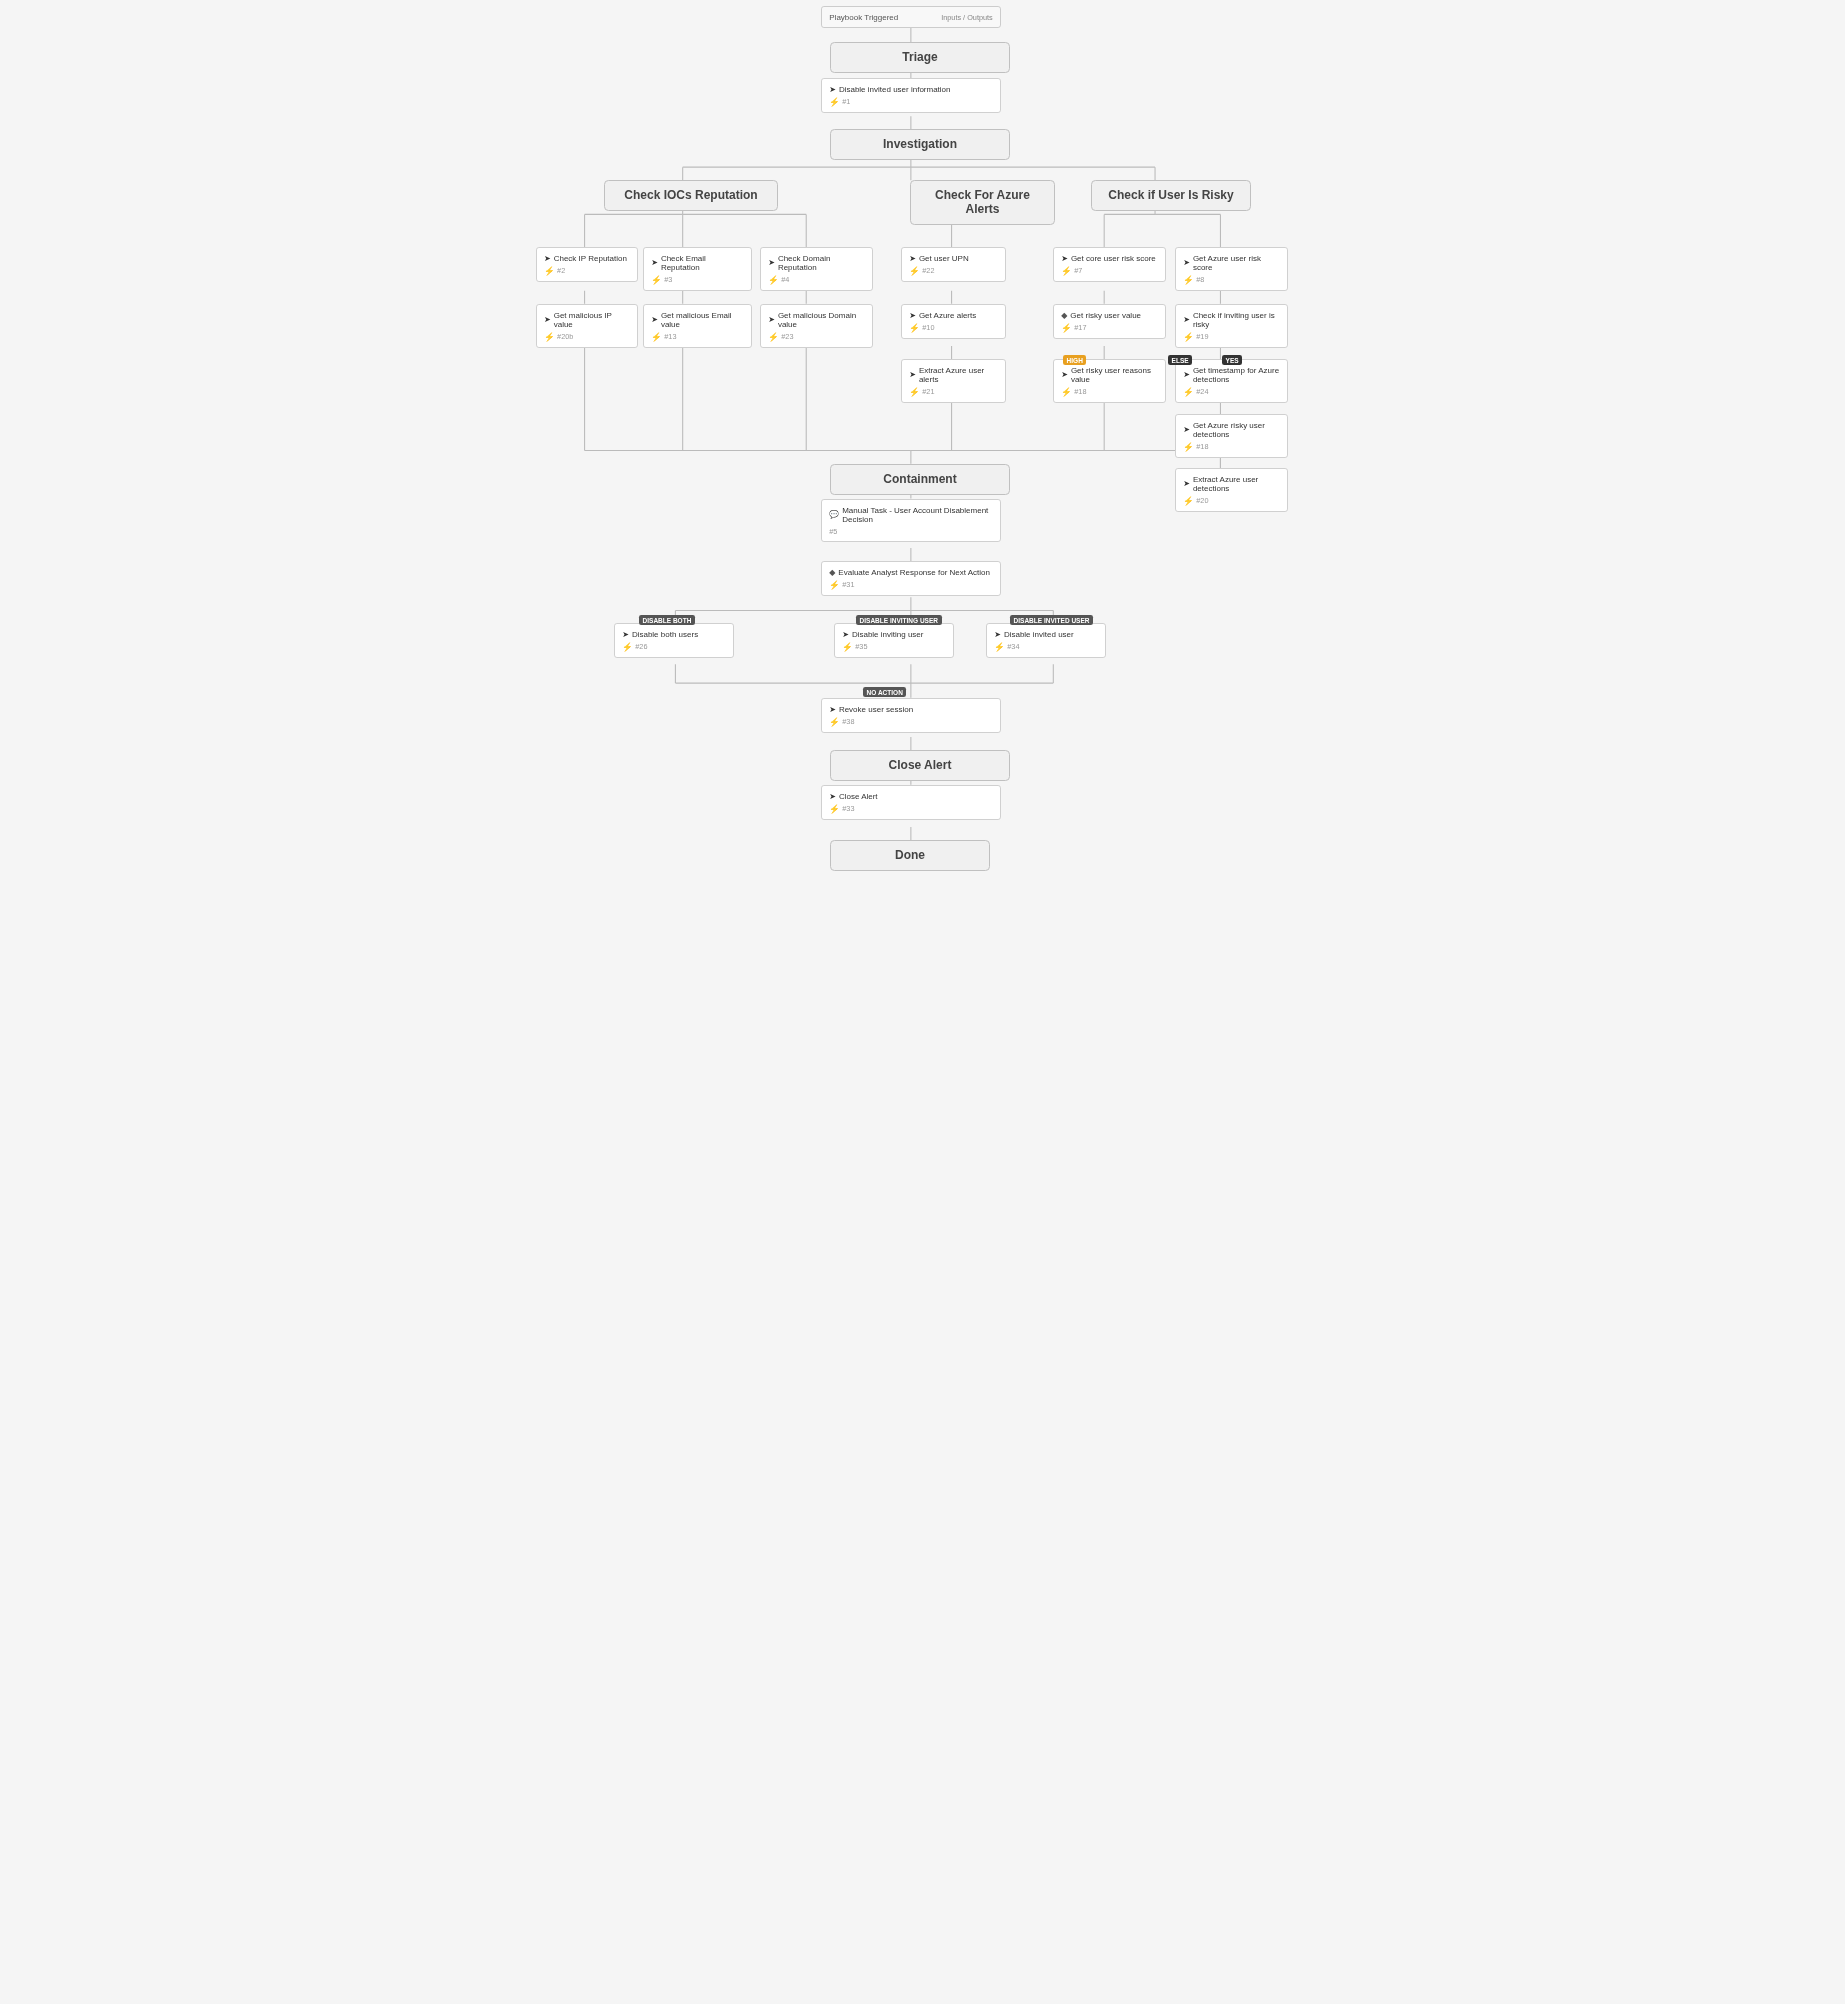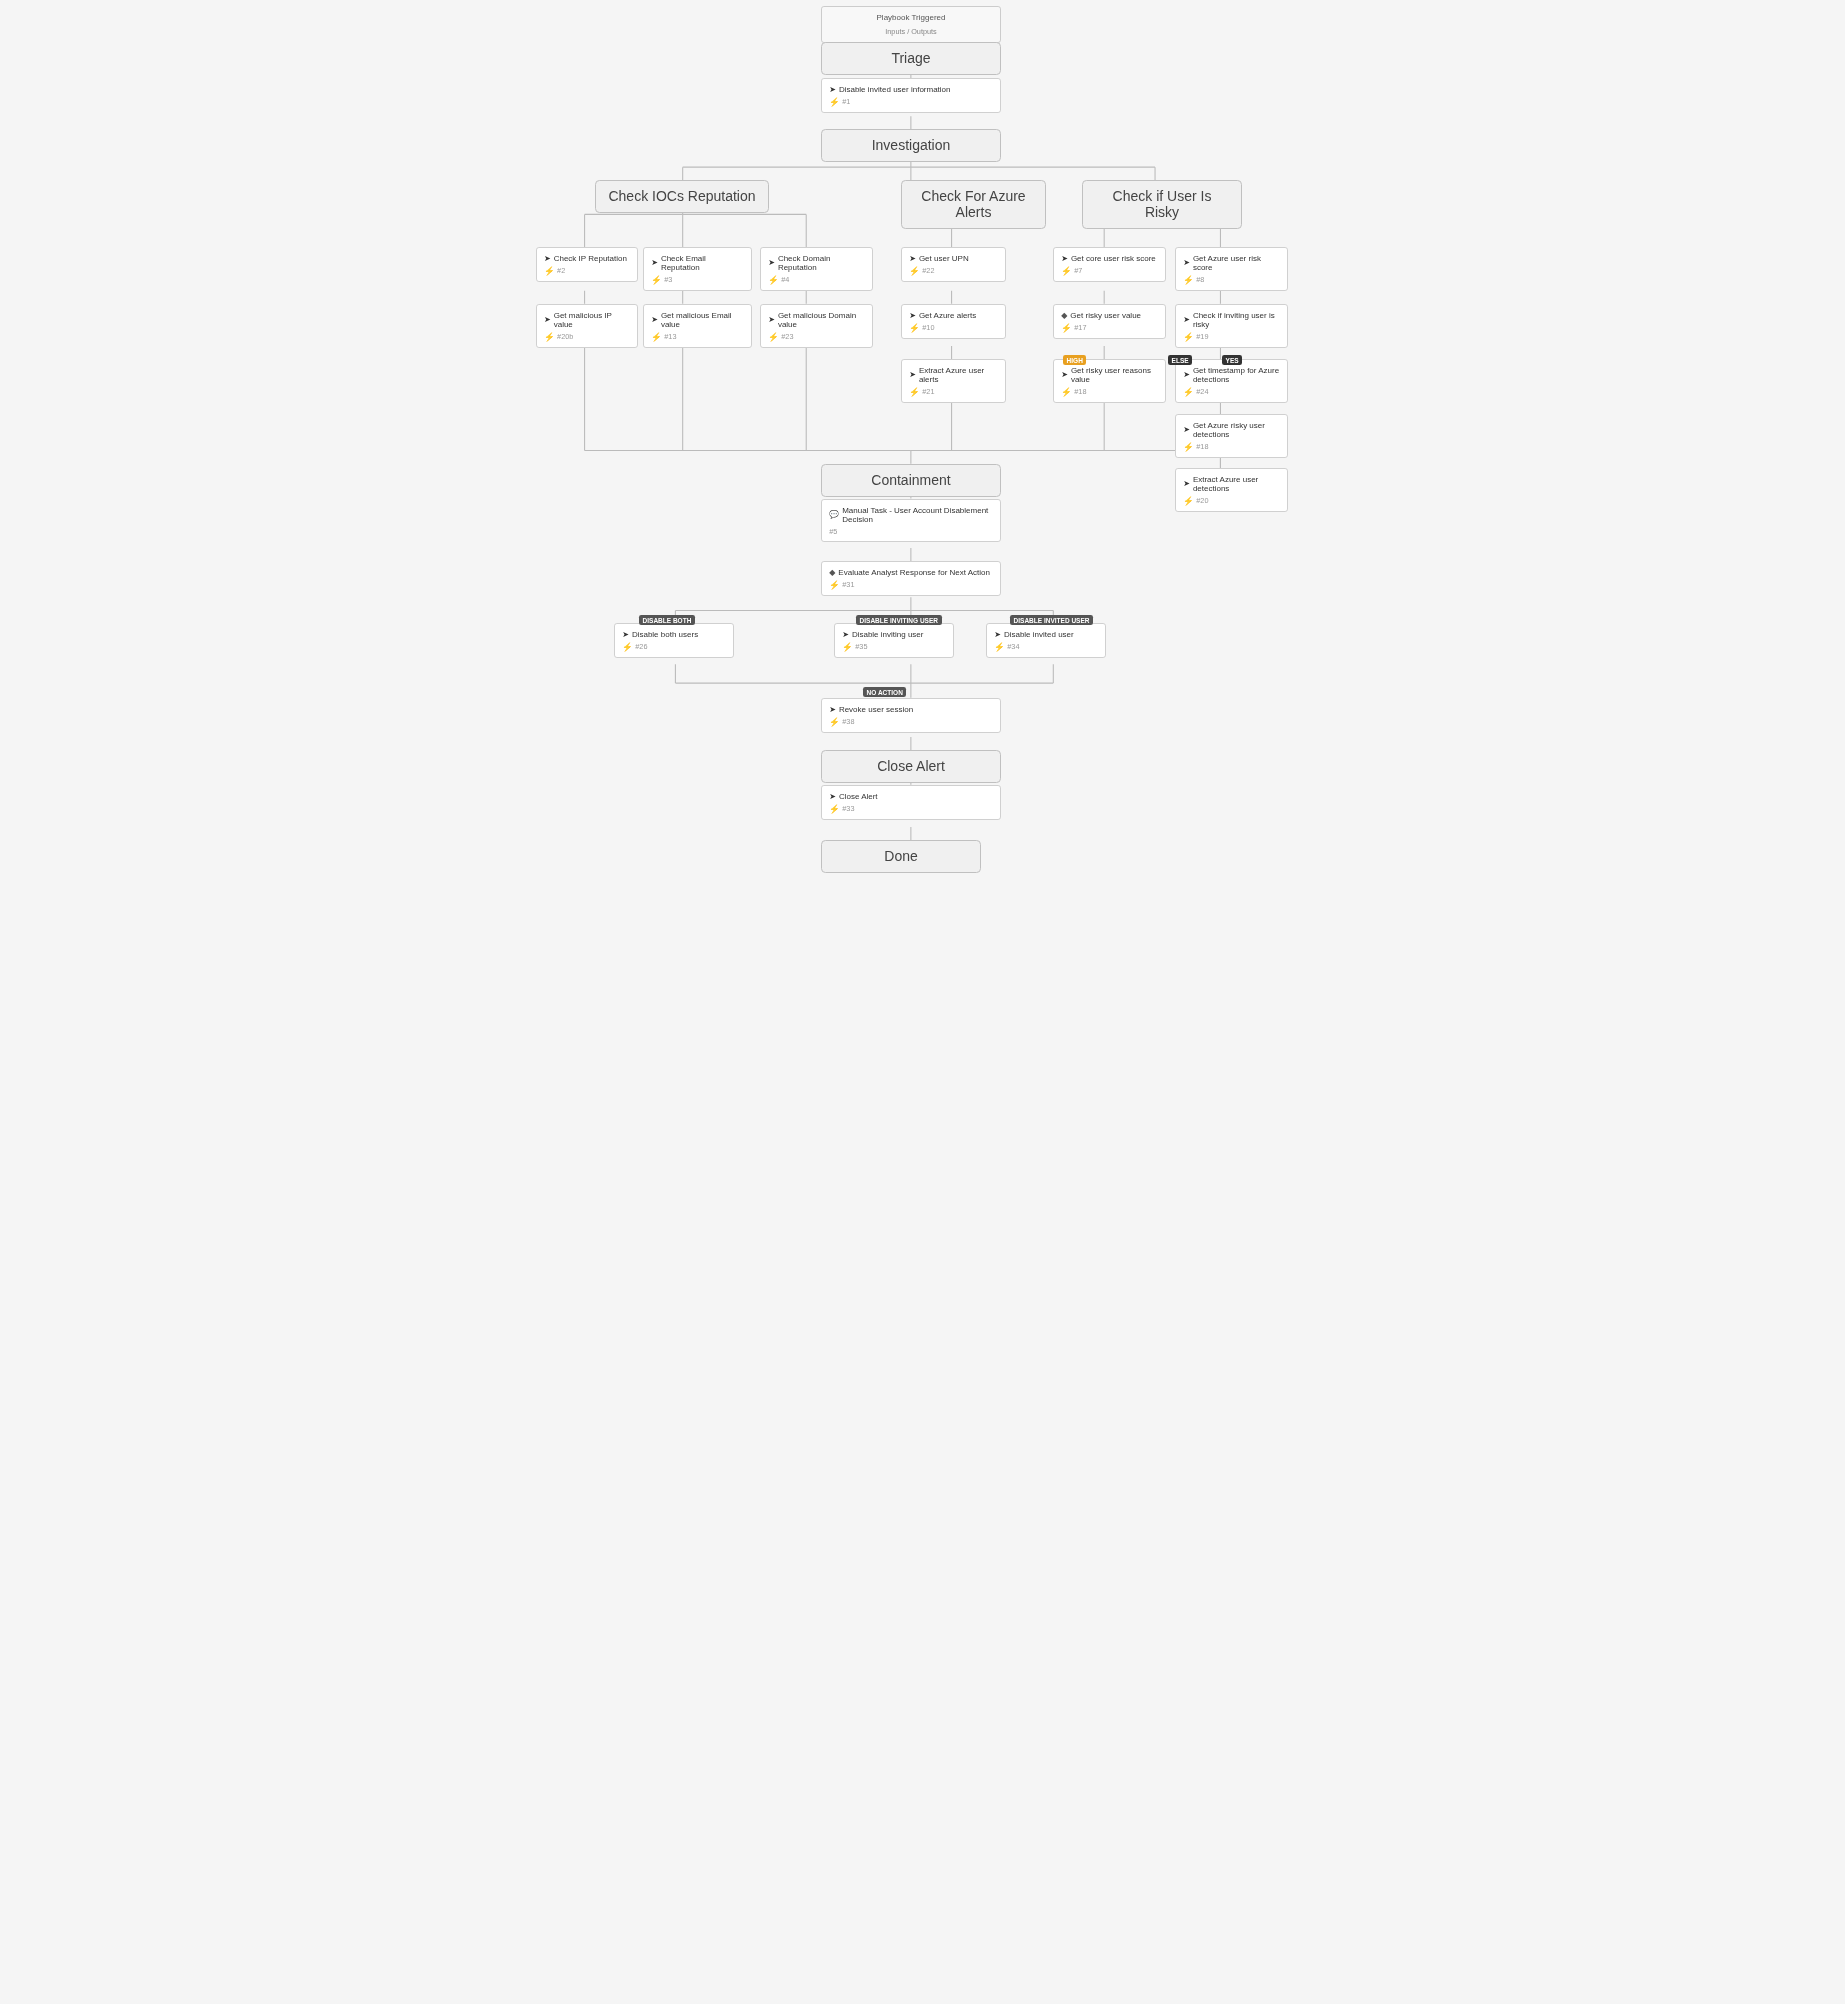--- a/index.html
+++ b/index.html
@@ -25,31 +25,31 @@
       pointer-events: none;
       overflow: visible;
     }
     .node {
       position: absolute;
       background: #fff;
       border: 0.7px solid #d0d0d0;
       border-radius: 2.9px;
       padding: 5.8px 7.3px;
       min-width: 87px;
-      flex-direction: column;
     }
     .node.group-node {
       background: #f0f0f0;
       border: 0.7px solid #c0c0c0;
       border-radius: 4.4px;
       text-align: center;
-      font-weight: 400;
-      font-size: 14px;
+      font-weight: 700;
+      font-size: 12px;
       color: #444;
       padding: 7.3px 11.6px;
+      margin-left: 9px;
     }
     .node.trigger-node {
       background: #f8f8f8;
       border: 0.7px solid #ccc;
       border-radius: 2.9px;
       text-align: center;
       font-size: 8px;
       color: #555;
       display: flex;
       align-items: center;

